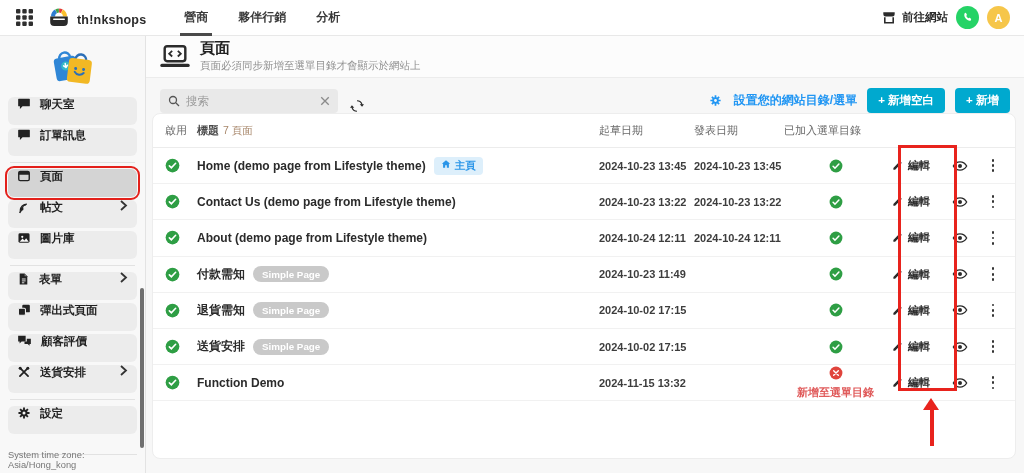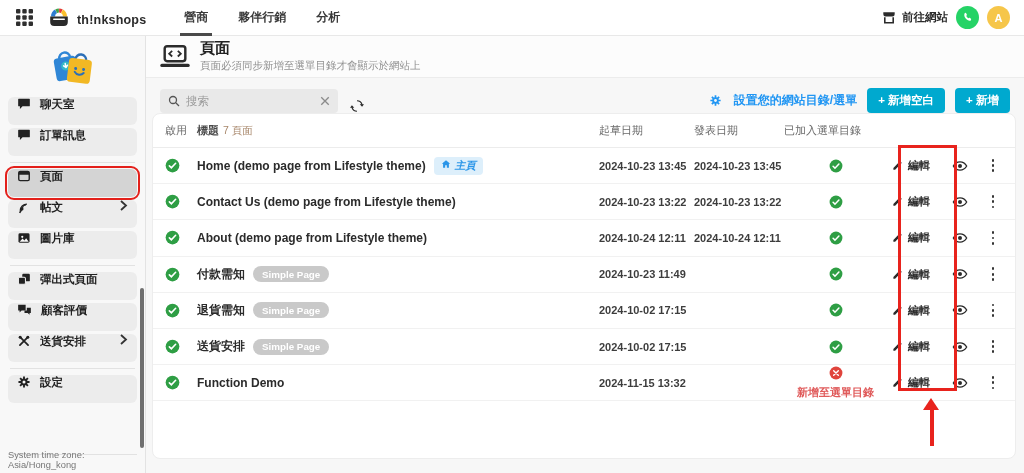--- a/index.html
+++ b/index.html
@@ -53,21 +53,21 @@
   
   .card { margin:0 8px 0 6px; background:#fff; border-radius:8px; height:346px; border:1px solid #ededed; overflow:hidden; }
   .thead, .trow { display:grid; grid-template-columns:32px 1fr 95px 90px 95px 64px 34px 26px; align-items:center; padding:0 12px; }
   .thead { height:34px; font-size:11px; color:#6b6b6b; border-bottom:1px solid #ececec; }
   .th-title { color:#4a4a4a; font-weight:bold; }
   .th-count { color:#a8876b; font-weight:normal; margin-left:4px; font-size:10.5px; }
   .trow { height:36.2px; border-bottom:1px solid #f1f1f1; }
   .cell-title { display:flex; align-items:center; gap:8px; min-width:0; }
   .row-title { font-size:12px; font-weight:bold; color:#2b2b2b; white-space:nowrap; }
   .badge-home { display:flex; align-items:flex-start; gap:4px; background:#ddeffb; color:#2a95e8; font-size:10.5px;
-                font-weight:bold; border-radius:4px; padding:2px 7px;font-style:italic; }
+                font-weight:bold; border-radius:4px; padding:2px 7px; }
   .badge-simple { background:#c9c9c9; color:#fff; font-size:9.8px; font-weight:bold; border-radius:9px; padding:2.5px 9px; }
   .cell-date { font-size:11px; color:#3d3d3d; font-weight:bold; }
   .cell-menu { display:flex; align-items:center; gap:5px; padding-left:8px;flex-direction:column; }
   .menu-missing { display:flex; align-items:center; gap:5px; font-size:11px; font-weight:bold; color:#e05c5c; cursor:pointer; white-space:nowrap; }
   .edit-btn { display:flex; align-items:center; gap:5px; justify-content:center; background:none; border:none;
               font-size:11px; font-weight:bold; color:#2b2b2b; cursor:pointer; }
   .eye-btn { display:flex; justify-content:center; cursor:pointer; }
   .dots-btn { display:flex; flex-direction:column; gap:2.5px; align-items:center; cursor:pointer; padding:4px; margin-left:6px; }
   .dots-btn i { width:2.8px; height:2.8px; border-radius:50%; background:#333; }
 
@@ -210,20 +210,35 @@
             <path d="M4.5 18.5l5-5.5 3.2 3.2 3-3.8 4.3 6.1z" fill="#f8f8f8"></path>
           </svg>
       </span>
       <span>圖片庫</span>
     </div>
 
     <div class="side-divider"></div>
 
     <div class="side-item">
       <span>
+        <svg width="13" height="14" viewBox="0 0 24 24">
+            <path d="M5 2h9l5 5v15H5z" fill="#222"></path>
+            <path d="M14 2v5h5" fill="#777"></path>
+            <path d="M9 12h7M9 15.5h7M9 19h4.5" stroke="#fff" stroke-width="1.6"></path>
+          </svg>
+      </span>
+      <span>表單</span>
+      <span class="side-chevron">
+        <svg width="9" height="11" viewBox="0 0 9 11">
+            <path d="M2 1l5 4.5L2 10" stroke="#333" stroke-width="1.8" fill="none"></path>
+          </svg>
+      </span>
+    </div>
+    <div class="side-item">
+      <span>
         <svg width="14" height="14" viewBox="0 0 24 24">
             <rect x="9" y="3" width="13" height="13" rx="2" fill="#222"></rect>
             <rect x="2.5" y="9" width="12" height="12" rx="2" fill="#222" stroke="#ececec" stroke-width="1.8"></rect>
           </svg>
       </span>
       <span>彈出式頁面</span>
     </div>
     <div class="side-item">
       <span>
         <svg width="15" height="14" viewBox="0 0 26 24">

